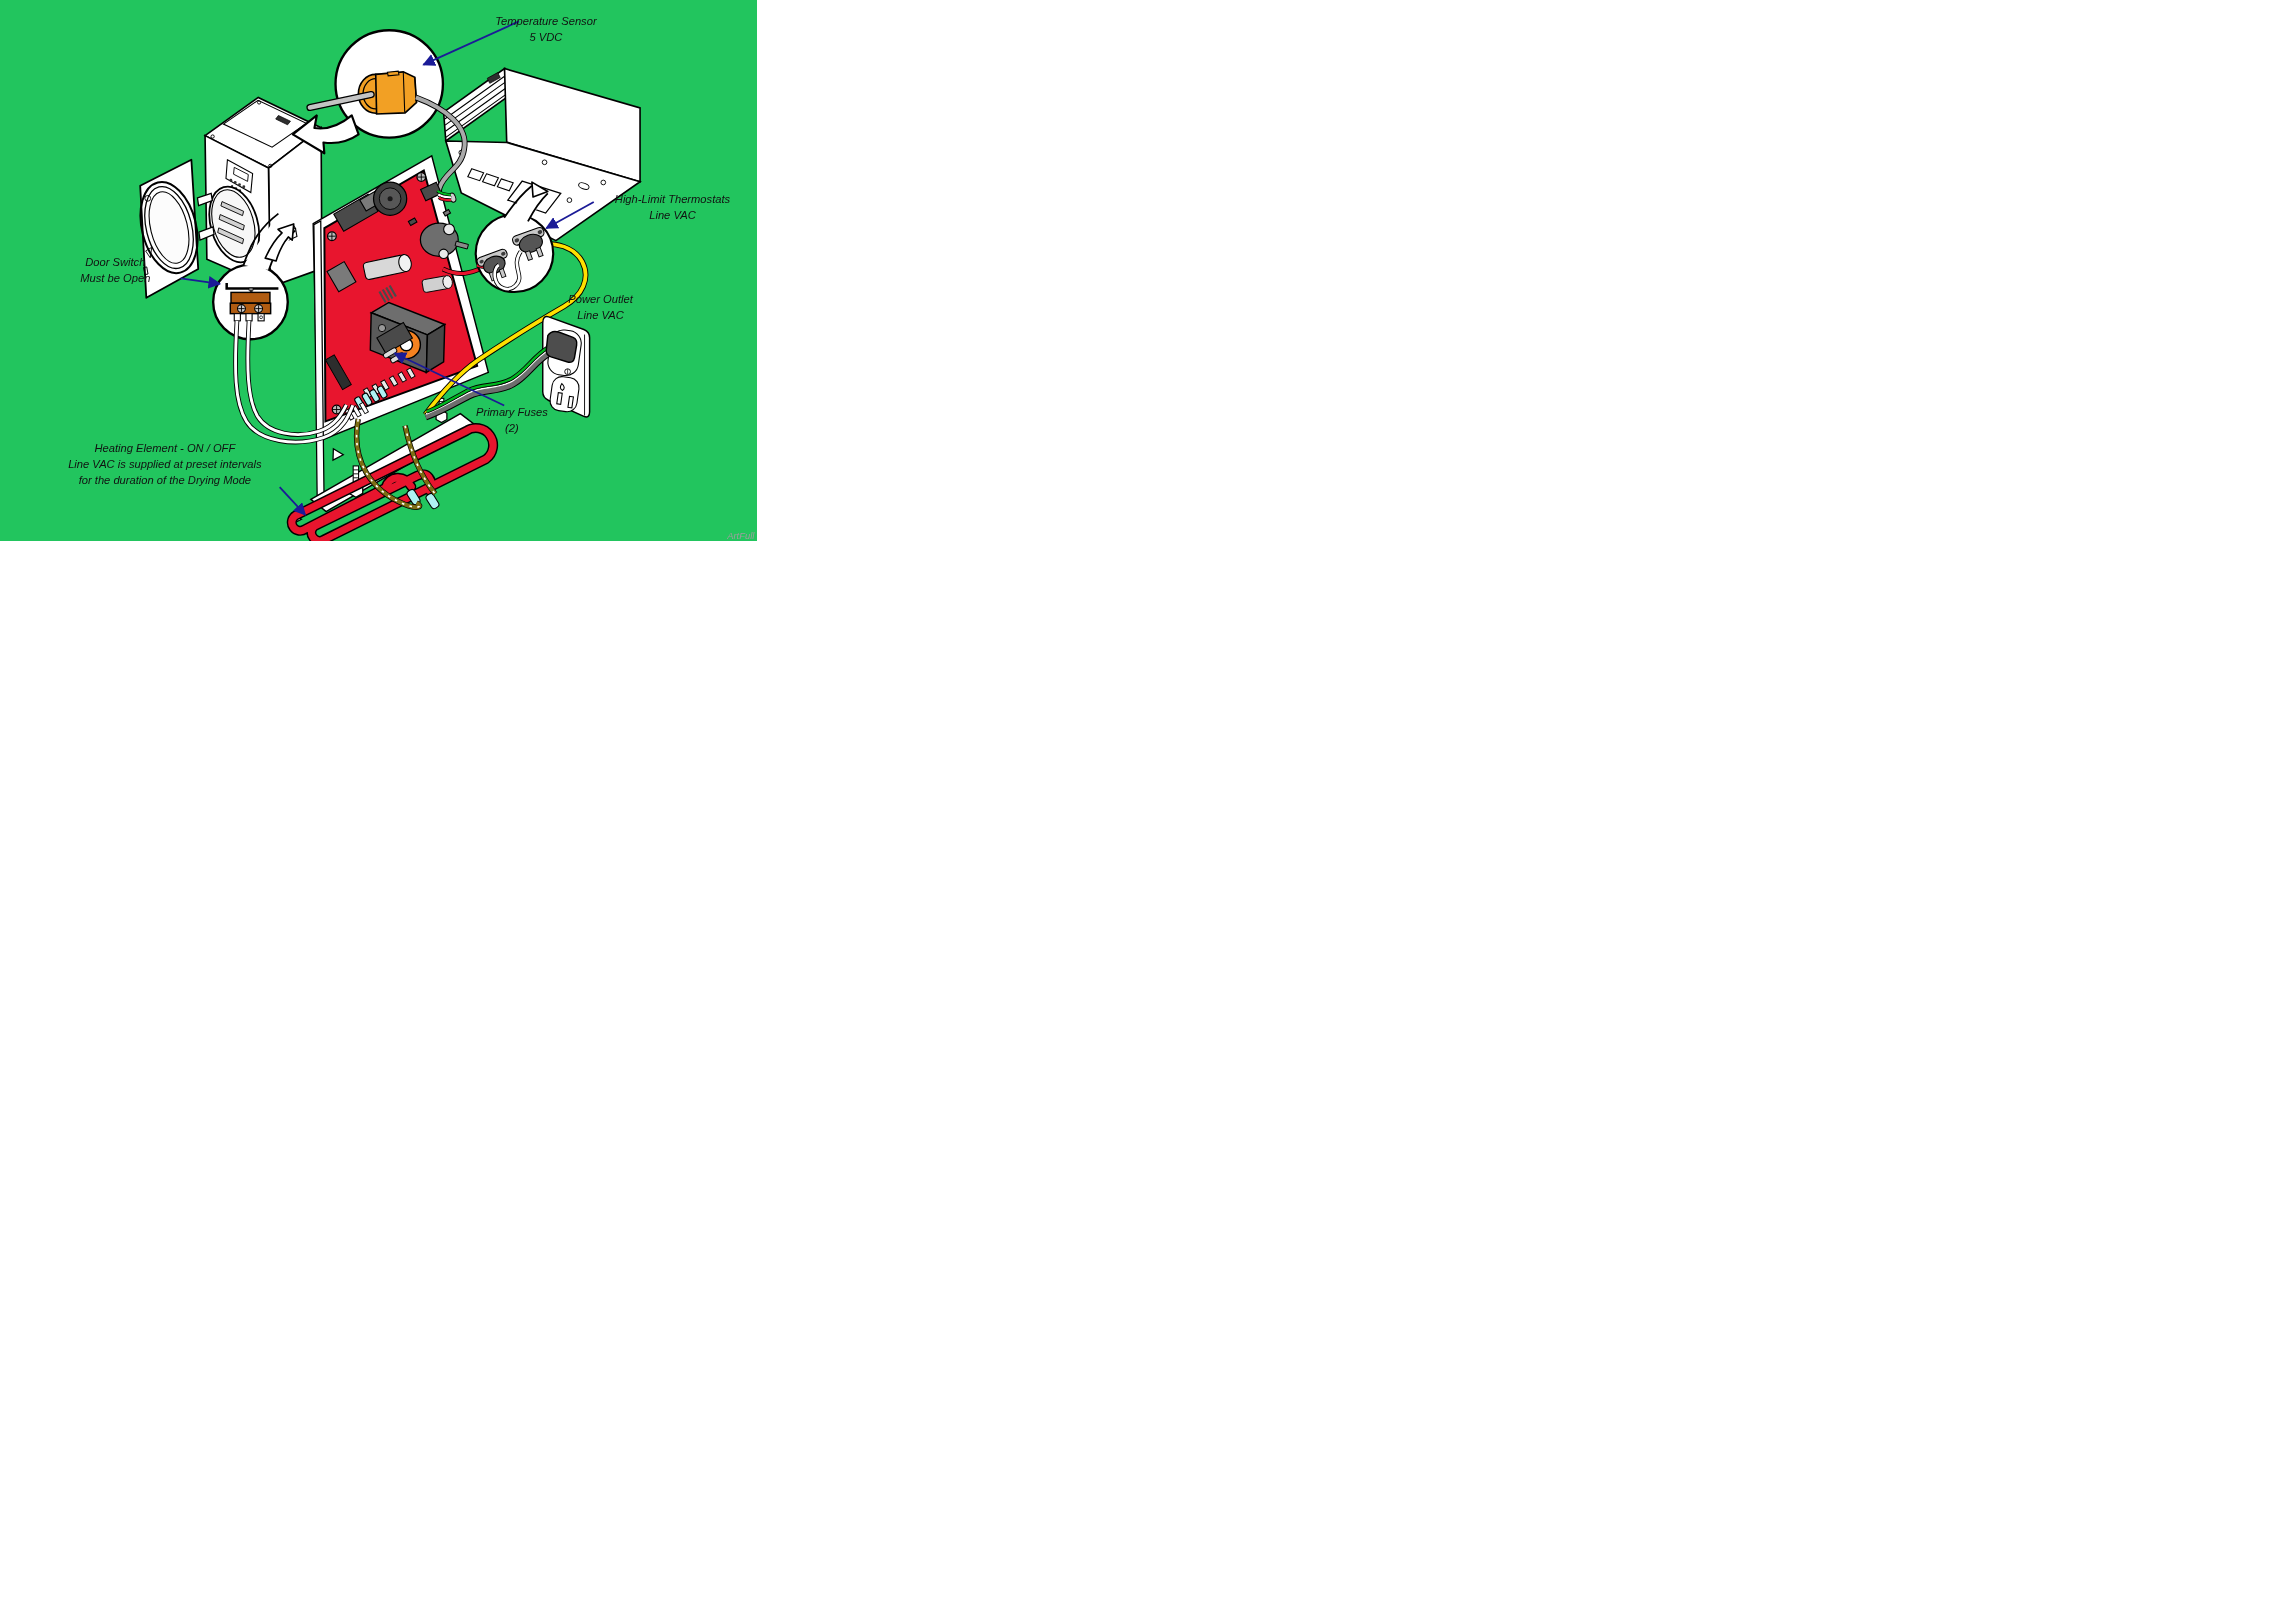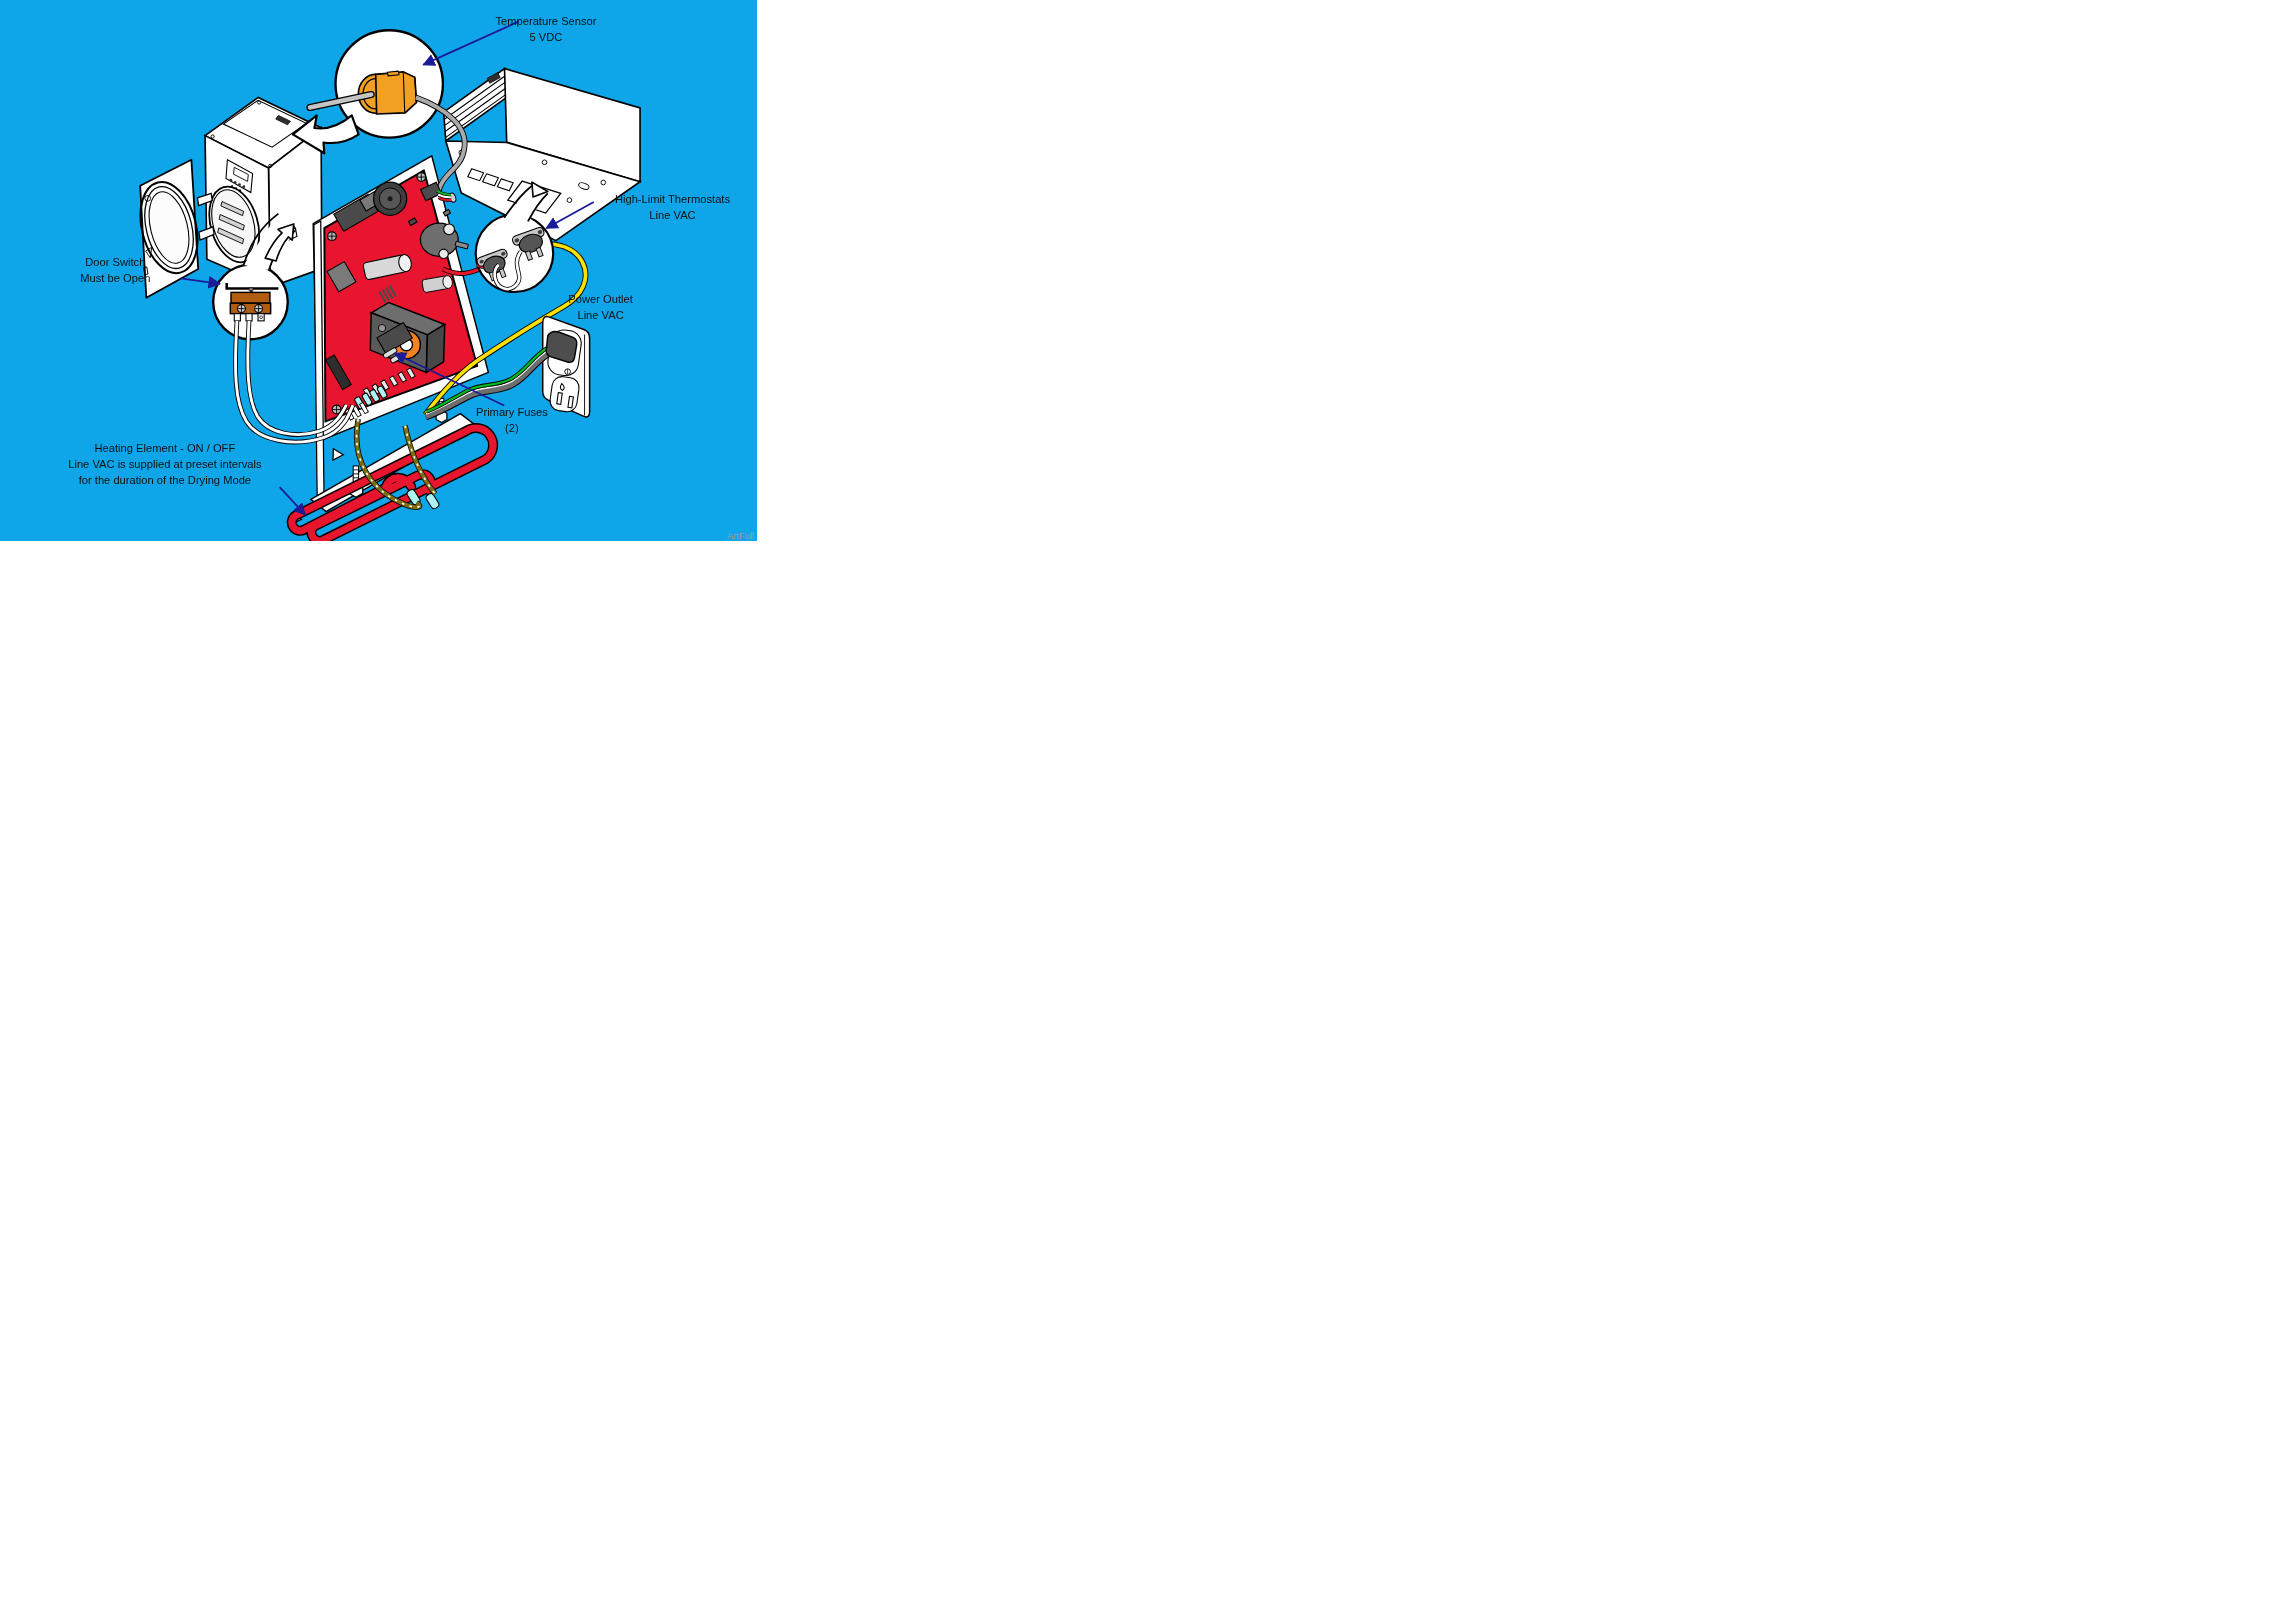--- a/index.html
+++ b/index.html
@@ -1,17 +1,17 @@
 <!DOCTYPE html>
 <html style="--c-pcb_red: #e8152e; --c-sensor_orange: #f2a024; --c-toroid_orange: #f58220; --c-wire_yellow: #ffe000; --c-wire_green: #00b81f; --c-wire_red: #e8152e; --c-braid_olive: #7d6e14; --c-terminal_cyan: #aef2f2; --c-cable_gray: #aaaaaa; --c-cord_dark: #4d4d4d; --c-switch_brown: #b05c12; --c-arrow_navy: #1b1b97; --c-watermark_gray: #9e9e9e; --c-component_dark: #4a4a4a; --c-component_mid: #7a7a7a; --c-component_light: #c9c9c9;font-size:8.7px"><head>
 <meta charset="utf-8">
 <style>
   html,body{margin:0;padding:0;background:#ffffff;}
-  .stage{position:relative;width:757px;height:541px;background:#0ea5e9;overflow:hidden;
-         font-family:"Liberation Sans", sans-serif;}
+  .stage{position:relative;width:757px;height:541px;background:#22c55e;overflow:hidden;
+         font-family:"Liberation Sans", sans-serif;font-style:italic;}
   svg{display:block;width:100%;height:100%;}
   
   .ln   {fill:none;stroke:#000;}
   .wht  {fill:#ffffff;stroke:#000;}
   .lbl  {font-family:"Liberation Sans", sans-serif;font-size:62px;fill:#111;text-anchor:middle;}
   .wm   {font-family:"Liberation Sans", sans-serif;font-size:52px;fill:var(--c-watermark_gray);text-anchor:end;}
   .navy-arrow{fill:none;stroke:var(--c-arrow_navy);stroke-width:10;}
   #navyhead path{fill:var(--c-arrow_navy);}
   .pcb  {fill:var(--c-pcb_red);stroke:#000;stroke-width:11;}
   .orange{fill:var(--c-sensor_orange);stroke:#000;}

